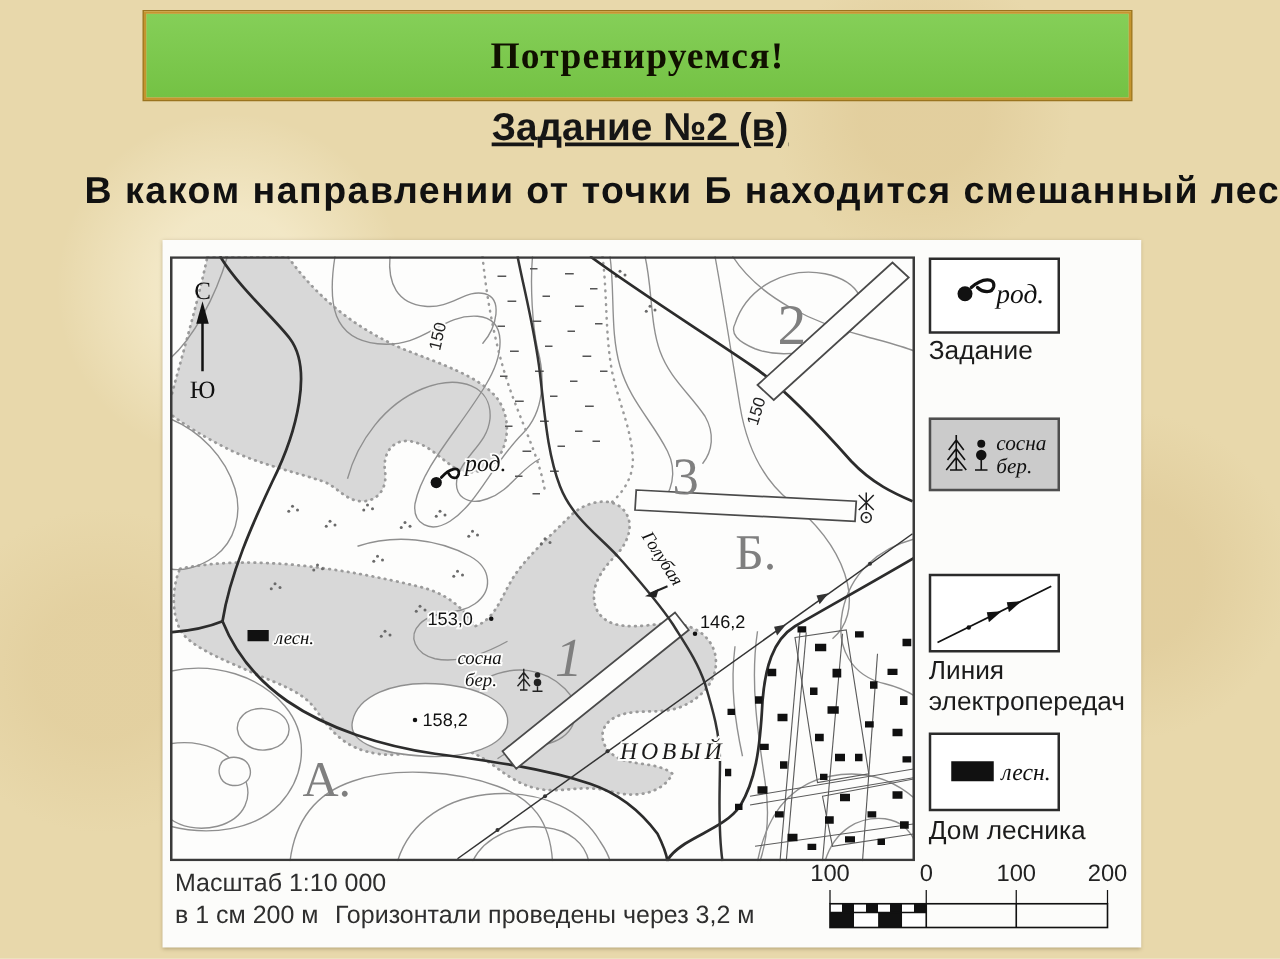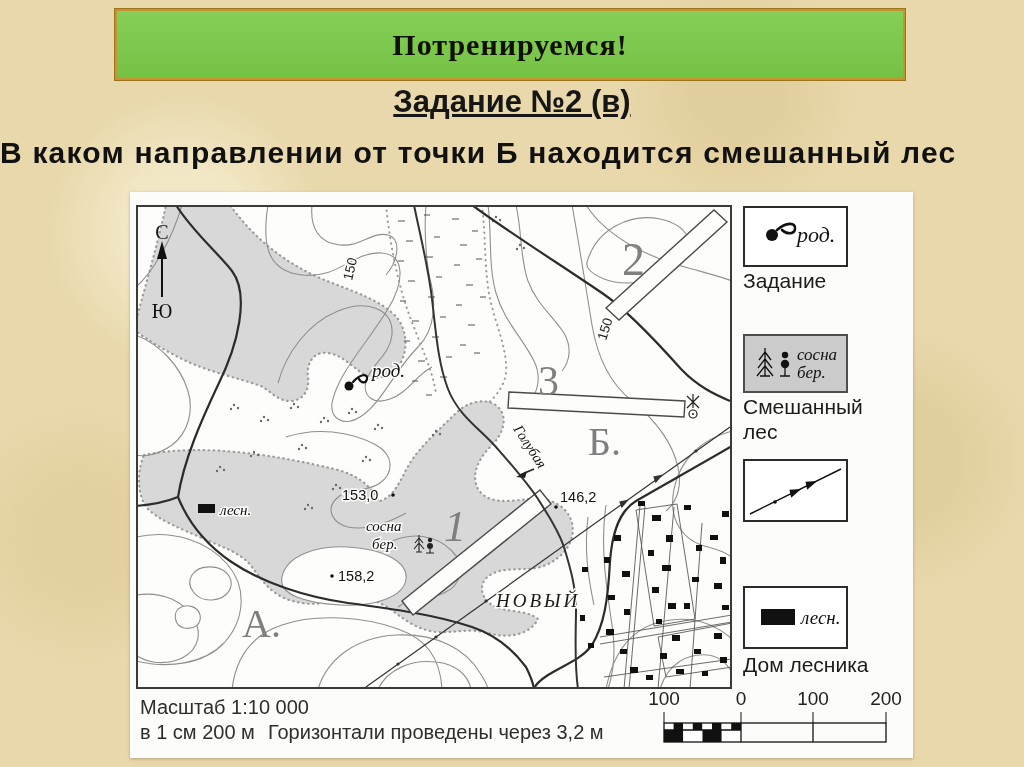--- a/index.html
+++ b/index.html
@@ -24,21 +24,21 @@
   .banner h1{
     margin:0;font-family:"Liberation Serif", serif;font-weight:bold;
     font-size:30px;color:#101000;letter-spacing:1px;
   }
   .subtitle{
     position:absolute;left:0;top:84px;width:1024px;text-align:center;
     font-weight:bold;font-size:31px;color:#161616;
   }
   .subtitle span{text-decoration:underline;}
   .question{
-    position:absolute;left:0;top:136px;width:1024px;text-align:left;
+    position:absolute;left:0;top:136px;width:1024px;text-align:right;
     font-weight:bold;font-size:30px;color:#111;letter-spacing:1.2px;white-space:nowrap;
   }
   .panel{
     position:absolute;left:130px;top:192px;width:783px;height:566px;
     background:#fcfcfa;box-shadow:0 1px 3px rgba(90,70,30,.35);
   }
   .map-wrap{position:absolute;left:6px;top:13px;width:596px;height:484px;}
   .legend-box{position:absolute;left:613px;width:101px;background:#fff;border:2px solid #2b2b2b;}
   .legend-box.gray{background:#cbcbcb;border-color:#4e4e4e;}
   .legend-caption{position:absolute;left:613px;font-size:21px;color:#1b1b1b;line-height:25px;}
@@ -247,30 +247,30 @@
       <g stroke="#111" stroke-width="1.3" fill="none">
         <path d="M20,12 L20,40 M20,16 L14,24 M20,16 L26,24 M20,23 L13,32 M20,23 L27,32 M20,30 L12,40 M20,30 L28,40 M15,40 L25,40"></path>
         <circle cx="40" cy="19" r="3.2" fill="#111" stroke="none"></circle>
         <circle cx="40" cy="28" r="4.2" fill="#111" stroke="none"></circle>
         <path d="M40,32 L40,40 M35,40 L45,40"></path>
       </g>
       <text x="52" y="24" font-family="Liberation Serif, serif" font-style="italic" font-size="17" fill="#111">сосна</text>
       <text x="52" y="42" font-family="Liberation Serif, serif" font-style="italic" font-size="17" fill="#111">бер.</text>
     </svg>
   </div>
-  <div class="legend-caption" style="top:202px;width:120px;">Смешанный лес</div>
 
   <div class="legend-box" style="top:267px;height:59px;">
     <svg width="101" height="59" viewBox="0 0 101 59">
       <line x1="5" y1="53" x2="96" y2="8" stroke="#111" stroke-width="1.4"></line>
       <circle cx="30" cy="41" r="1.8" fill="#111"></circle>
       <path d="M7,0 L-6,3.5 L-4,-4.5 Z" fill="#111" transform="translate(50,31) rotate(-26)"></path>
       <path d="M7,0 L-6,3.5 L-4,-4.5 Z" fill="#111" transform="translate(66,23) rotate(-26)"></path>
     </svg>
   </div>
+  <div class="legend-caption" style="top:332px;width:175px;">Линия электропередач</div>
 
   <div class="legend-box" style="top:394px;height:59px;">
     <svg width="101" height="59" viewBox="0 0 101 59">
       <rect x="16" y="21" width="34" height="16" fill="#111"></rect>
       <text x="56" y="36" font-family="Liberation Serif, serif" font-style="italic" font-size="19" fill="#111">лесн.</text>
     </svg>
   </div>
   <div class="legend-caption" style="top:460px;width:175px;">Дом лесника</div>
 
   <div class="footer-text" style="left:10px;top:504px;">Масштаб 1:10 000</div>

